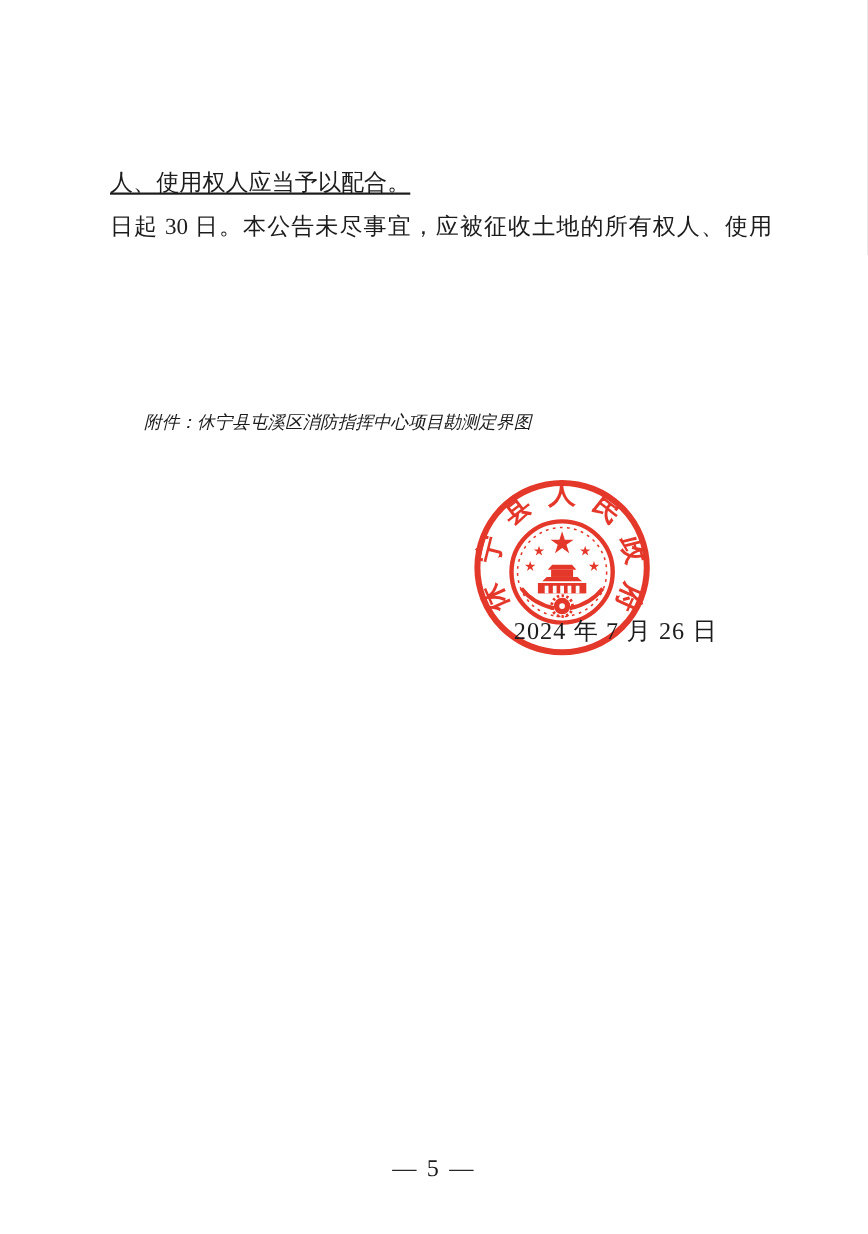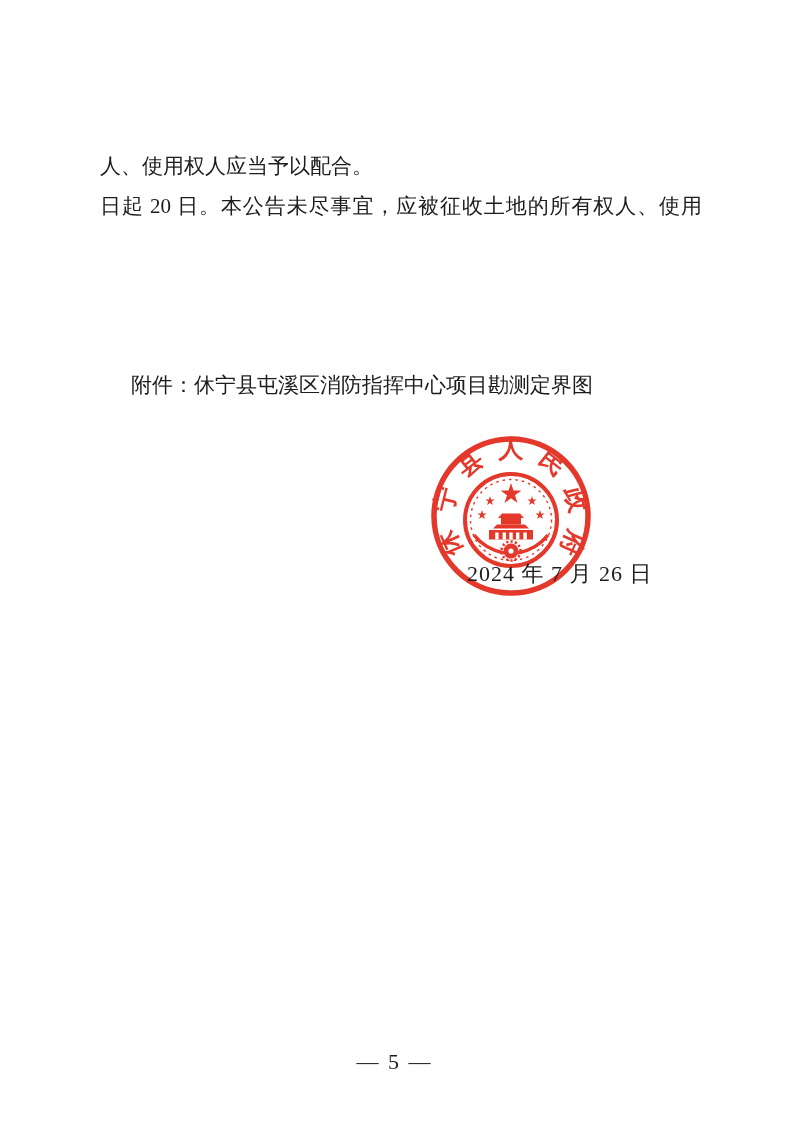--- a/index.html
+++ b/index.html
@@ -29,33 +29,35 @@
     color:var(--ink);
   }
   .line{
     text-align:justify;
     text-align-last:justify;
     white-space:pre-wrap;
   }
   .line.para-end{
     text-align:center;
     text-align-last:left;
+    text-decoration:underline;
   }
   .line.first-indent{
     padding-left:28px;
   }
   .attachment{
     position:absolute;
     left:100px;top:370px;
     width:602px;
-    font-size:21px;
+    font-size:16px;
     line-height:30px;
     padding-left:31px;
     box-sizing:border-box;
     color:var(--ink);
+    font-style:italic;
   }
   
   .seal{
     position:absolute;
     left:411px;top:416px;
     width:200px;height:200px;
     color:var(--seal-color);
     opacity:0.93;
     z-index:2;
   }
@@ -89,21 +91,21 @@
     letter-spacing:2px;
   }
 </style>
 </head>
 <body>
 
 <div class="page">
 
   <div class="body-text">
     <div class="line para-end">人、使用权人应当予以配合。</div>
-    <div class="line">日起 20 日。本公告未尽事宜，应被征收土地的所有权人、使用</div>
+    <div class="line">日起 30 日。本公告未尽事宜，应被征收土地的所有权人、使用</div>
   </div>
 
   <div class="attachment">附件：休宁县屯溪区消防指挥中心项目勘测定界图</div>
 
   <div class="seal">
     <svg viewBox="-100 -100 200 200" xmlns="http://www.w3.org/2000/svg">
 
       <circle cx="0" cy="0" r="77" fill="none" stroke="currentColor" stroke-width="5.5"></circle>
 
       <g>

